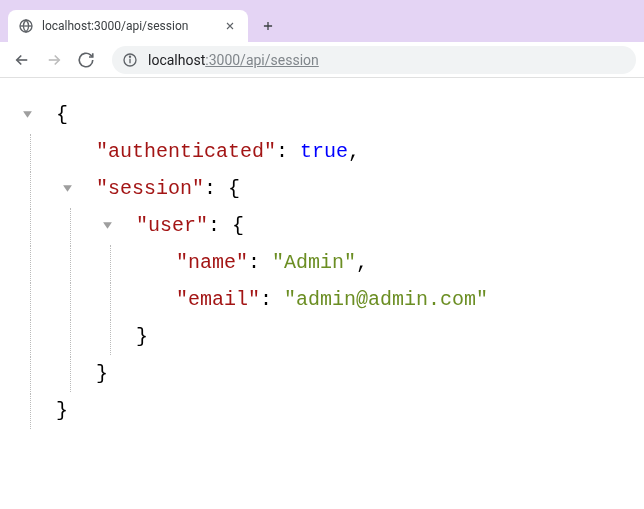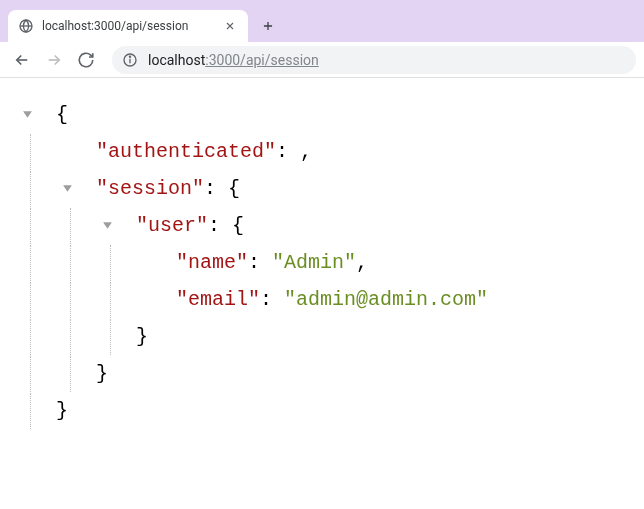--- a/index.html
+++ b/index.html
@@ -230,21 +230,21 @@
       <svg viewBox="0 0 10 10">
           <path d="M1 2 L9 2 L5 8 Z" fill="#9e9e9e"></path>
         </svg>
     </span>
     <span class="p">{</span>
   </div>
 
   <div class="json-line">
     <span class="guide"></span>
     <span class="guide-empty"></span>
-    <span class="k">"authenticated"</span><span class="c">:</span><span> </span><span class="p">,</span>
+    <span class="k">"authenticated"</span><span class="c">:</span><span> </span><span class="b">true</span><span class="p">,</span>
   </div>
 
   <div class="json-line">
     <span class="guide"></span>
     <span class="toggle">
       <svg viewBox="0 0 10 10">
           <path d="M1 2 L9 2 L5 8 Z" fill="#9e9e9e"></path>
         </svg>
     </span>
     <span class="k">"session"</span><span class="c">:</span><span> </span><span class="p">{</span>

